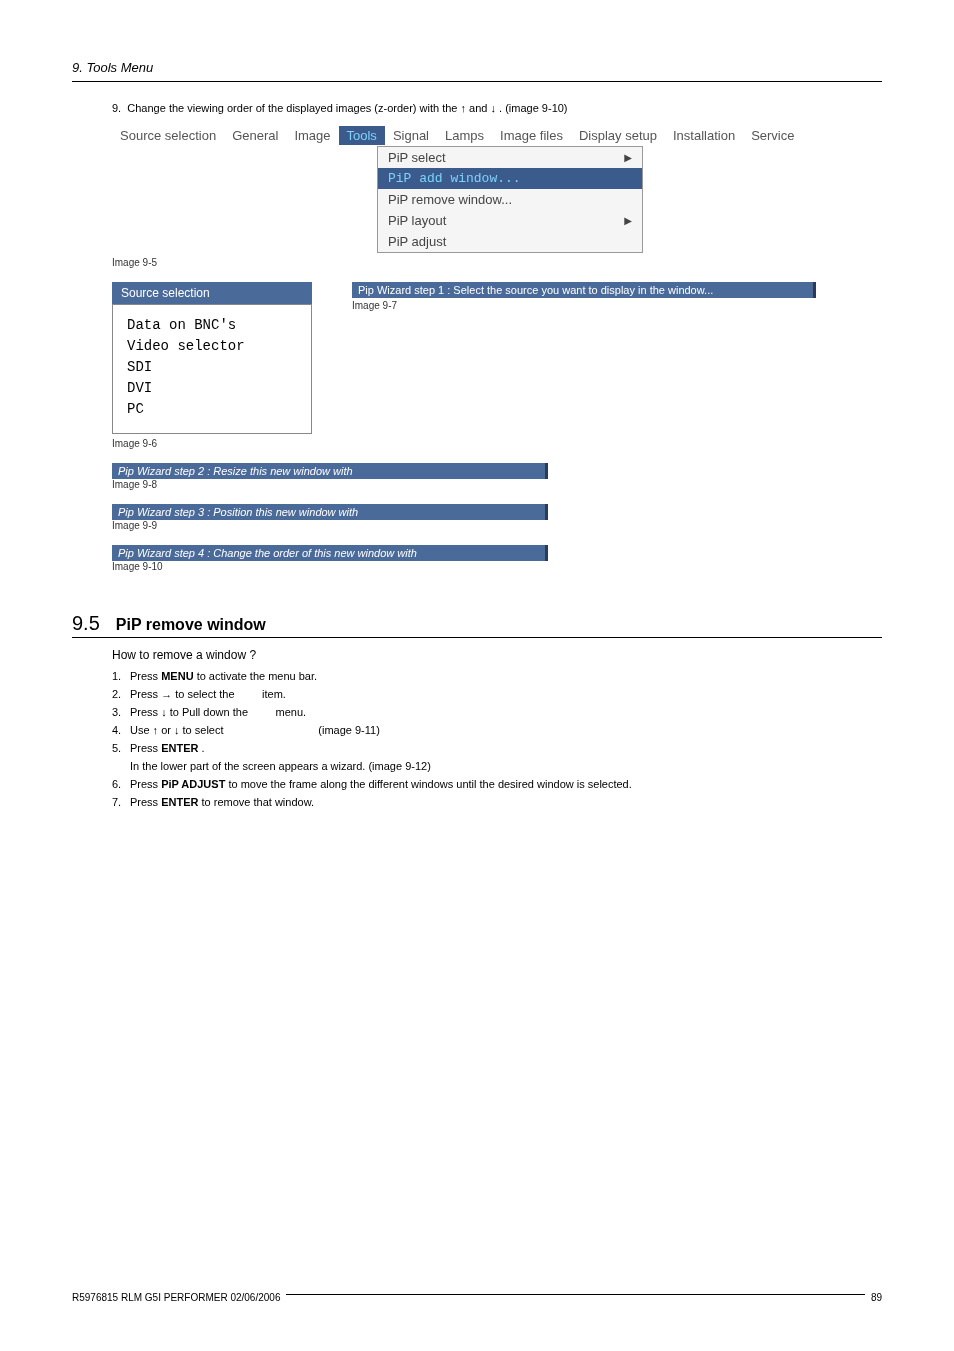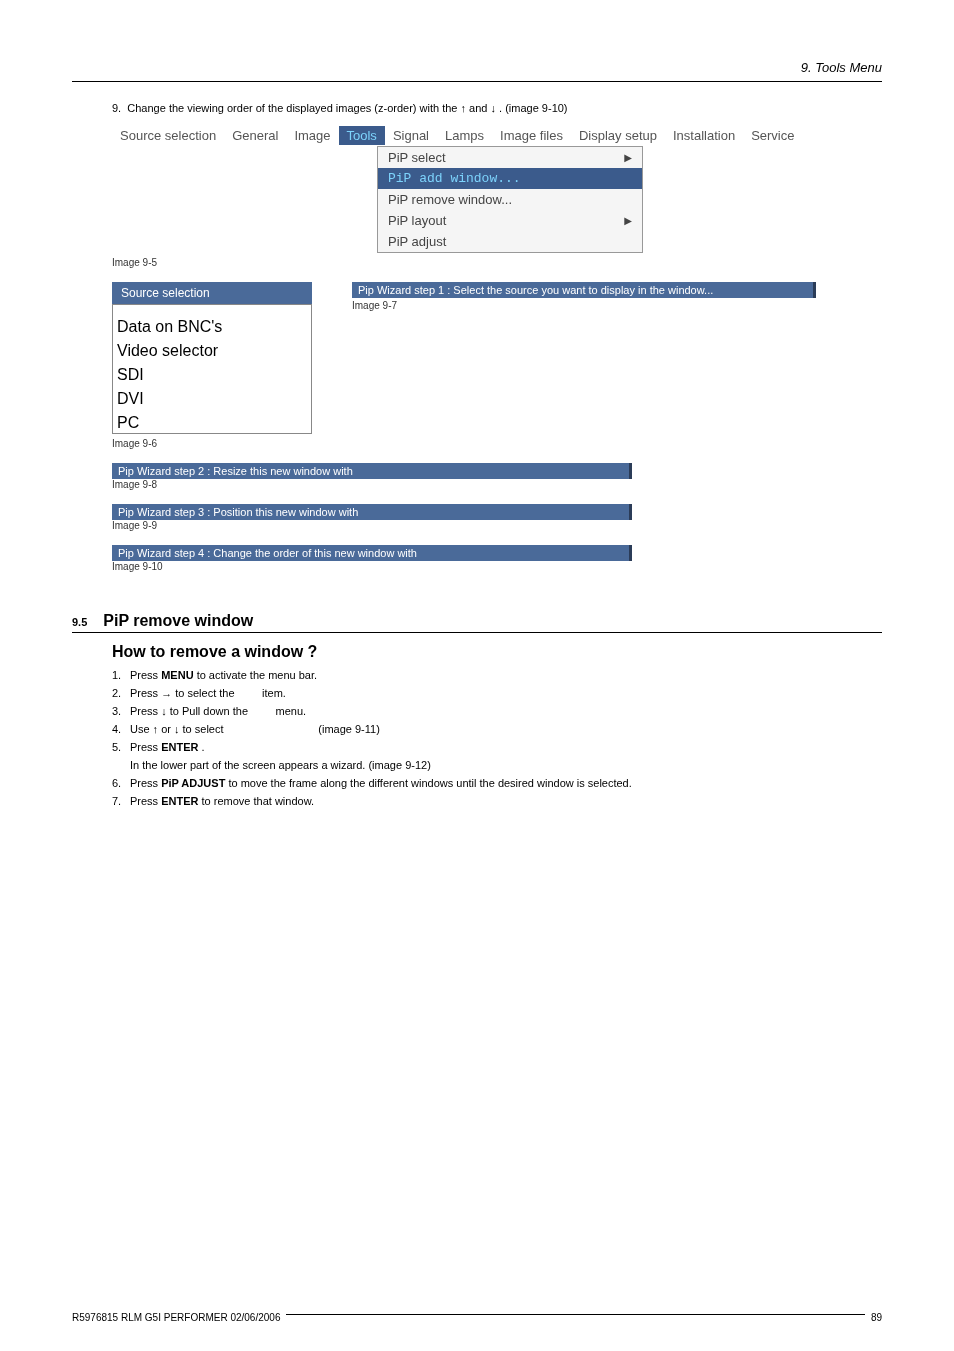--- a/index.html
+++ b/index.html
@@ -10,21 +10,21 @@
     margin: 0 auto;
     color: #000;
     font-size: 12px;
   }
   .page {
     padding: 60px 72px 30px 72px;
     position: relative;
     min-height: 1351px;
   }
   .header-right {
-    text-align: right;
+    text-align: left;
     font-style: italic;
     font-size: 13px;
     padding-bottom: 6px;
     border-bottom: 1px solid #000;
     margin-bottom: 20px;
   }
   .body-indent { margin-left: 40px; }
   .step-line { font-size: 11px; margin-bottom: 10px; }
   .menubar-wrap { margin-bottom: 4px; }
   .menubar {
@@ -75,62 +75,63 @@
   }
   .src-title {
     background: #4a6a99;
     color: #fff;
     font-size: 12px;
     padding: 3px 8px;
     border: 1px solid #4a6a99;
   }
   .src-list {
     border: 1px solid #888;
-    padding: 10px 4px;
+    padding: 10px 14px;
     height: 130px;
-    font-size: 16px;
+    font-size: 14px;
     line-height: 1.5;
+    font-family: Liberation Mono, monospace;
   }
   .wizard-row { margin-bottom: 0px; }
   .wizard-row .wbar {
     display: block;
     background: #4a6a99;
     color: #fff;
     font-size: 11px;
     padding: 2px 6px;
     border-right: 3px solid #2b3c58;
     height: 16px;
     line-height: 12px;
   }
-  .wb-520 { width: 520px; }
+  .wb-520 { width: 436px; font-style: italic; }
   .section-head {
     display: flex;
     align-items: baseline;
     gap: 16px;
     border-bottom: 1px solid #000;
     padding-bottom: 2px;
     margin-top: 40px;
     margin-bottom: 10px;
     margin-left: -40px;
   }
-  .section-num { font-size: 11px; font-weight: bold; }
+  .section-num { font-size: 20px; font-weight: normal; }
   .section-title { font-size: 16px; font-weight: bold; }
-  .sub-head { font-size: 16px; font-weight: bold; margin-bottom: 8px; }
+  .sub-head { font-size: 12px; font-weight: normal; margin-bottom: 8px; }
   ol.steps { list-style: none; padding: 0; margin: 0; }
   ol.steps li {
     font-size: 11px;
     margin-bottom: 6px;
     display: flex;
   }
   ol.steps li .num { width: 18px; flex-shrink: 0; }
   ol.steps li .txt { flex: 1; }
   .sub-line { font-size: 11px; margin-left: 18px; margin-bottom: 6px; margin-top: 4px; }
   .footer {
     position: absolute;
-    bottom: 28px;
+    bottom: 48px;
     left: 72px;
     right: 72px;
     display: flex;
     align-items: center;
     font-size: 10px;
   }
   .footer .fline {
     flex: 1;
     border-bottom: 1px solid #000;
     margin: 0 6px;

